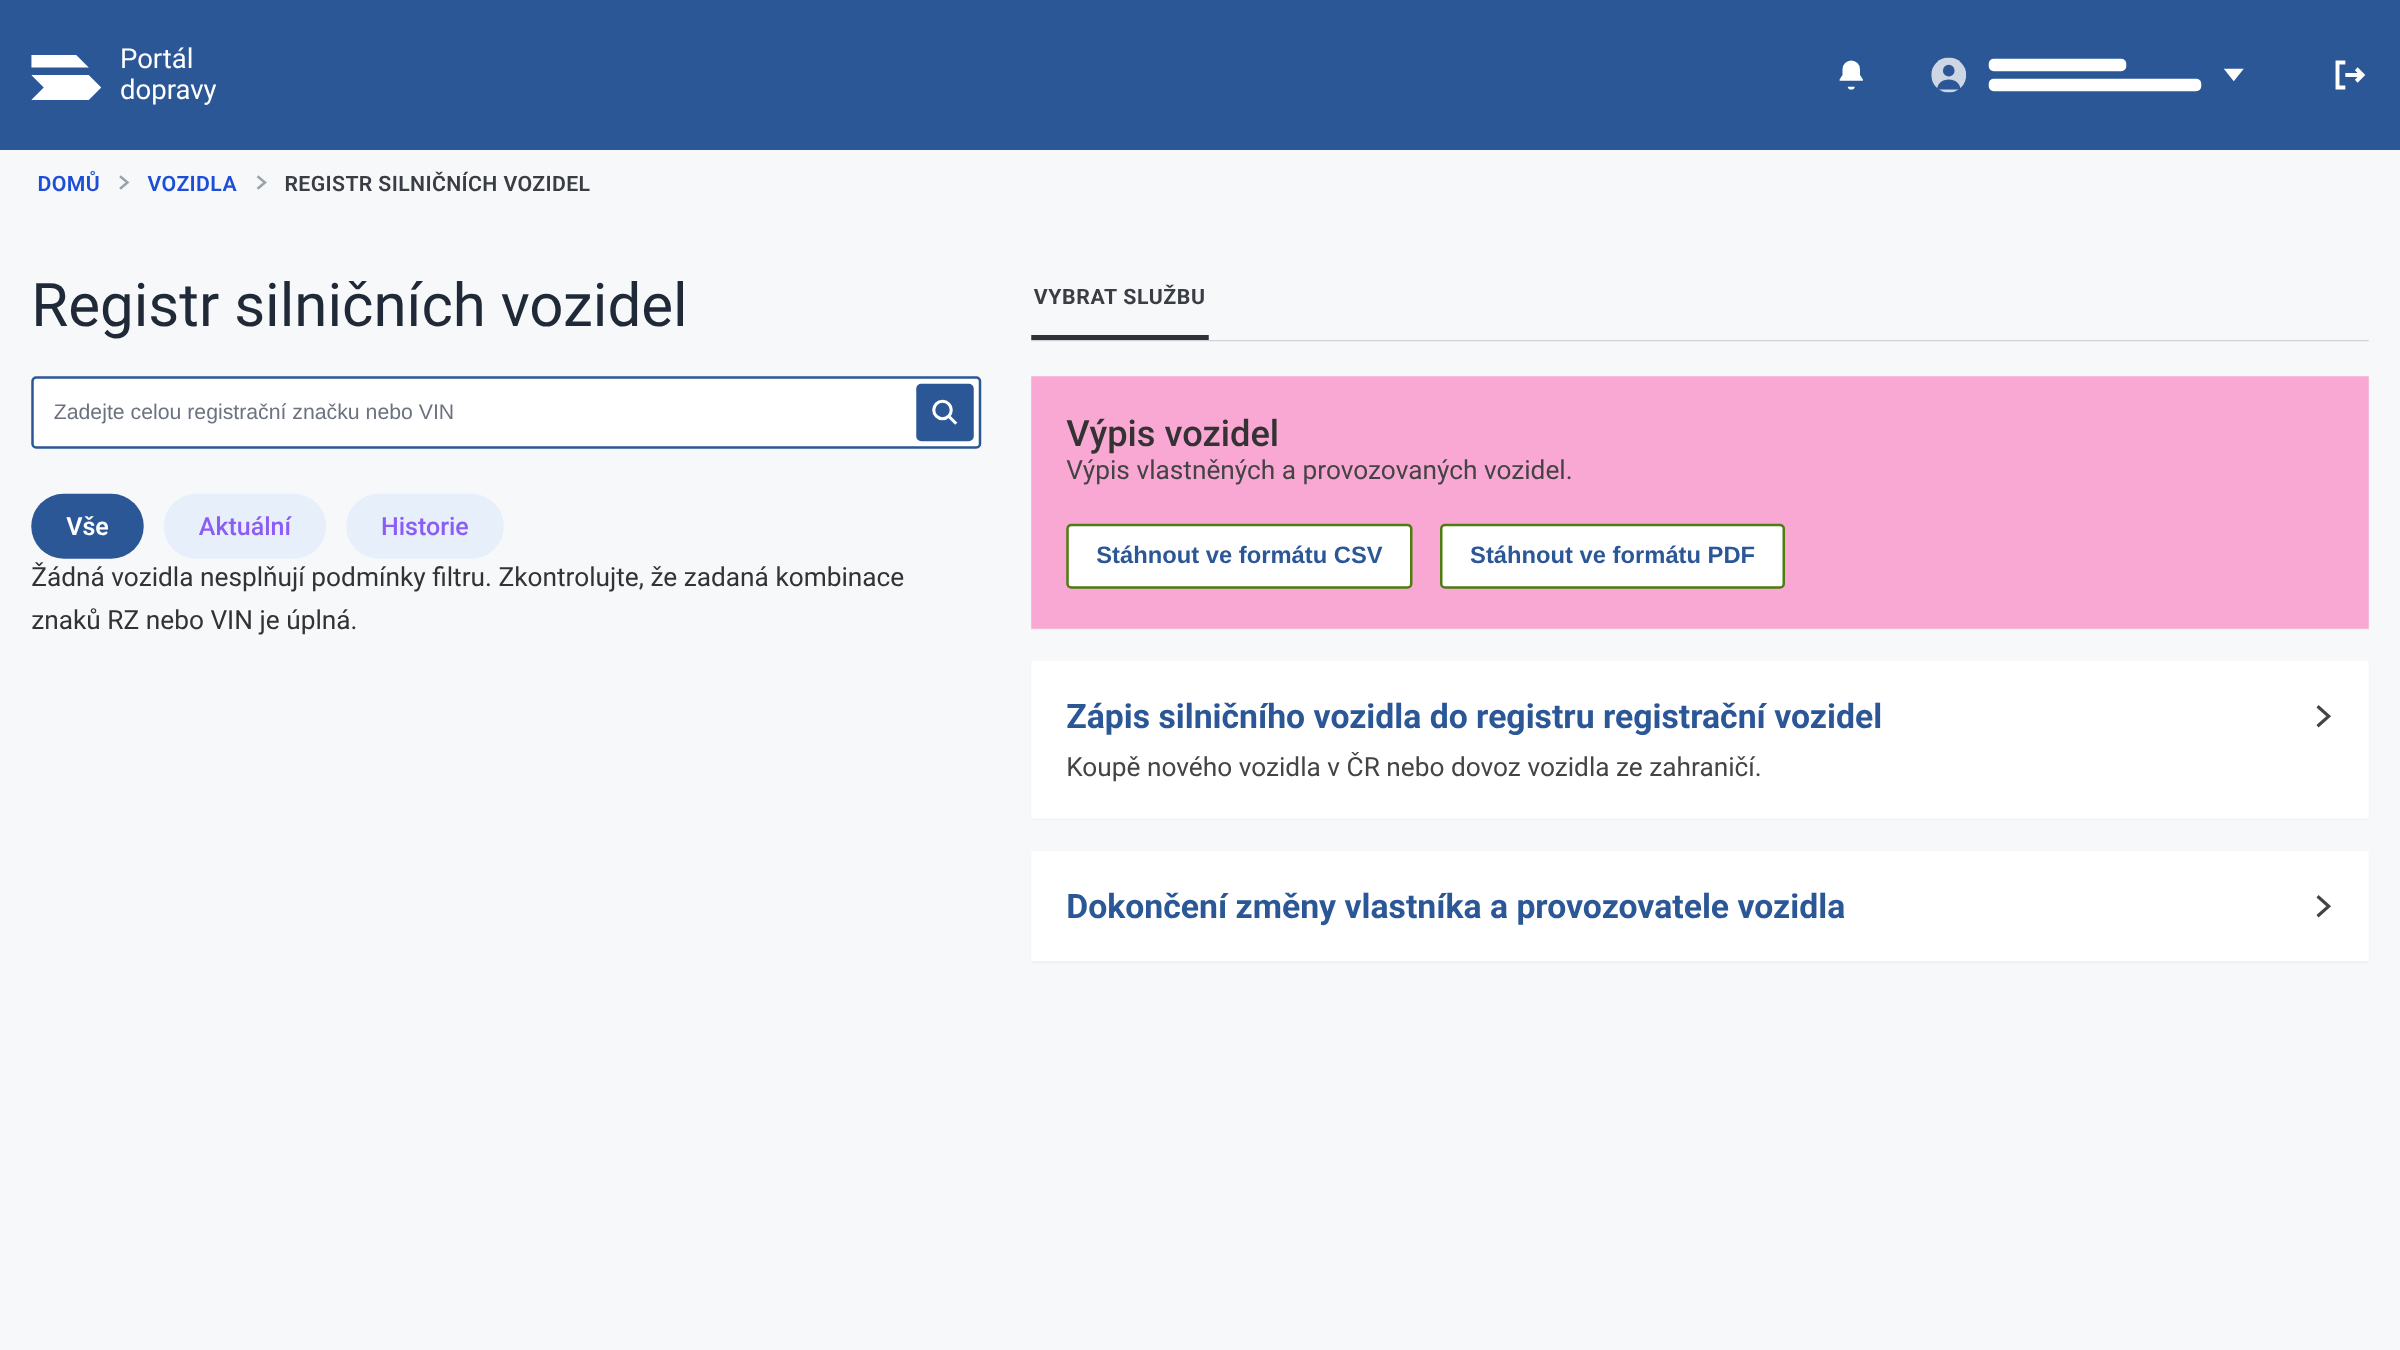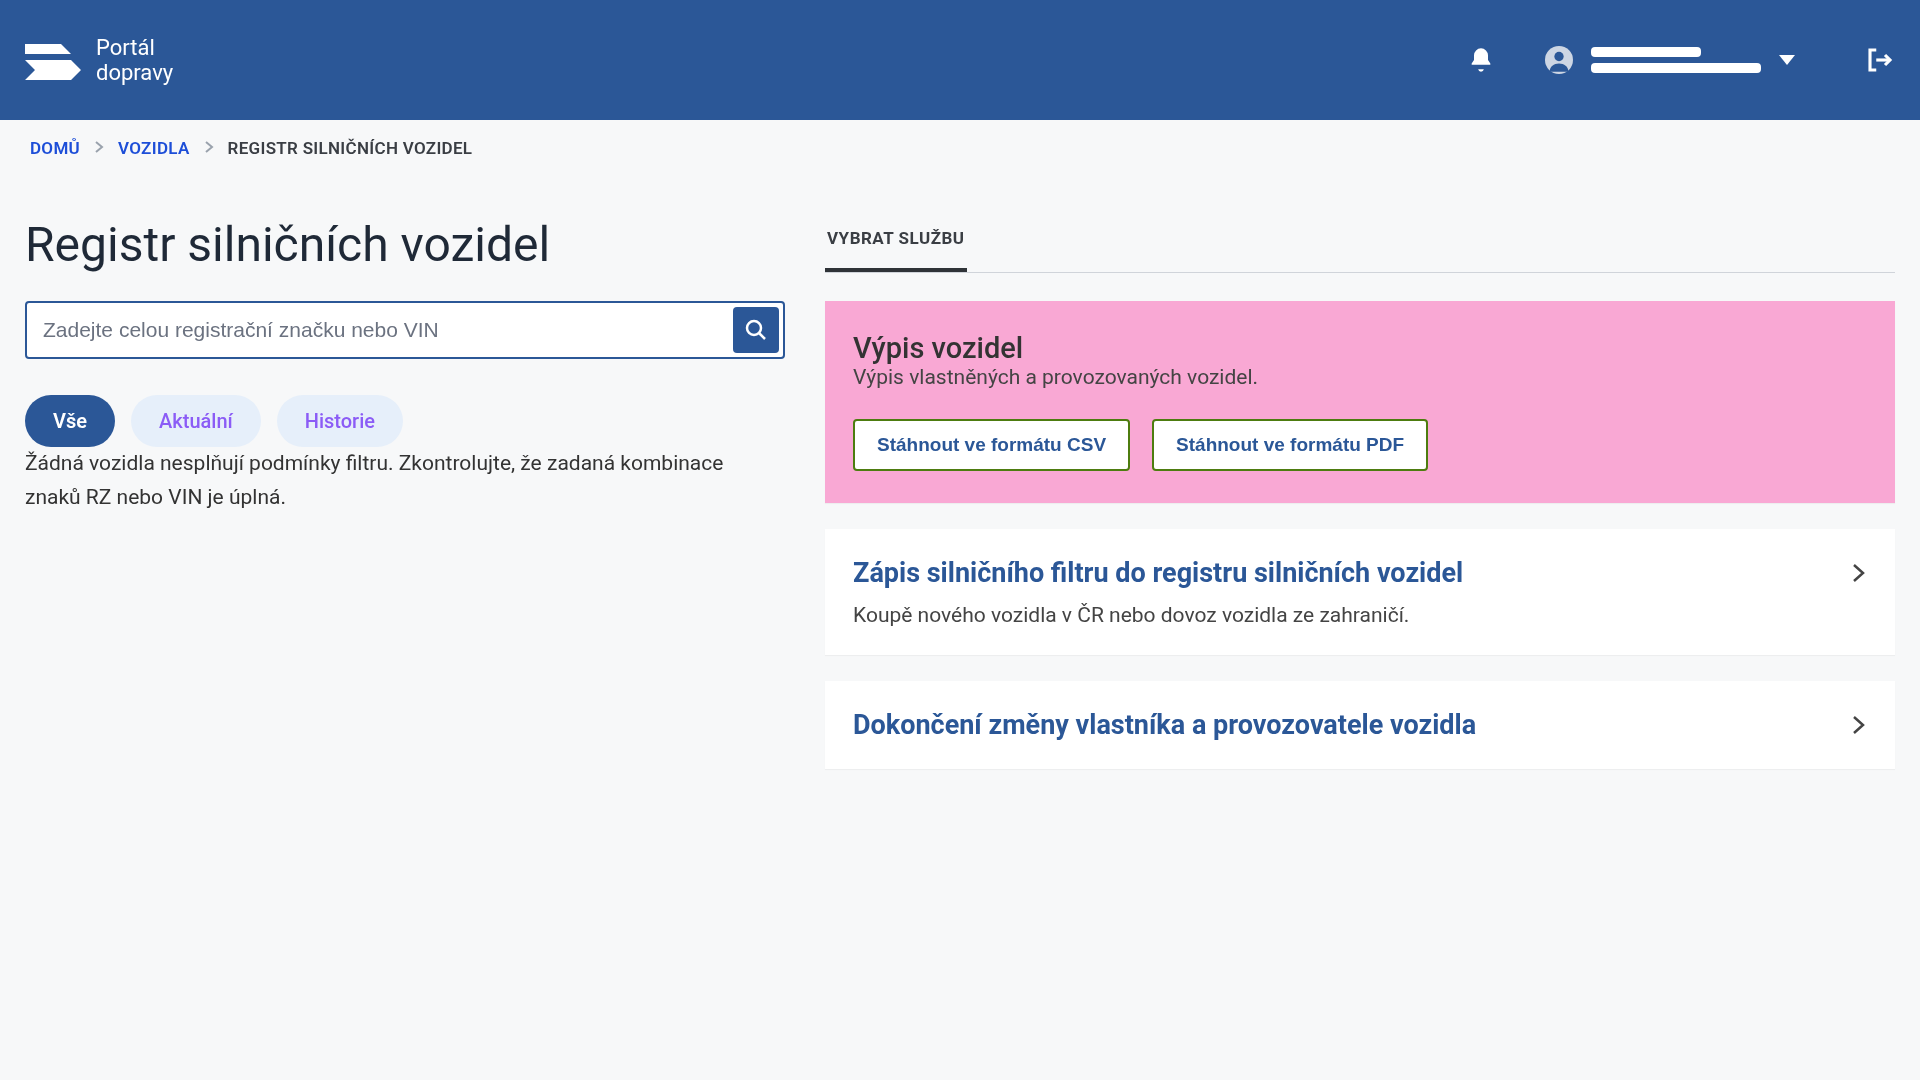--- a/index.html
+++ b/index.html
@@ -80,21 +80,21 @@
     display: flex;
     border: 2px solid #2b5797;
     border-radius: 4px;
     height: 58px;
     background: #fff;
   }
   .search-input {
     flex: 1;
     border: none;
     outline: none;
-    font-size: 21px;
+    font-size: 17px;
     padding: 0 16px;
     color: #333;
     background: transparent;
   }
   .search-input::placeholder { color: #6b7280; }
   .search-btn {
     width: 46px;
     height: 46px;
     margin: 4px;
     background: #2b5797;
@@ -268,21 +268,21 @@
         <div class="card-sub">Výpis vlastněných a provozovaných vozidel.</div>
         <div class="card-actions">
           <button class="btn-outline">Stáhnout ve formátu CSV</button>
           <button class="btn-outline">Stáhnout ve formátu PDF</button>
         </div>
       </div>
     </div>
 
     <div class="service-card">
       <div class="service-body">
-        <div class="service-title">Zápis silničního filtru do registru silničních vozidel</div>
+        <div class="service-title">Zápis silničního vozidla do registru registrační vozidel</div>
         <div class="service-desc">Koupě nového vozidla v ČR nebo dovoz vozidla ze zahraničí.</div>
       </div>
       <svg class="chevron" viewBox="0 0 16 24">
         <polyline points="3,4 12,12 3,20"></polyline>
       </svg>
     </div>
 
     <div class="service-card">
       <div class="service-body">
         <div class="service-title">Dokončení změny vlastníka a provozovatele vozidla</div>

